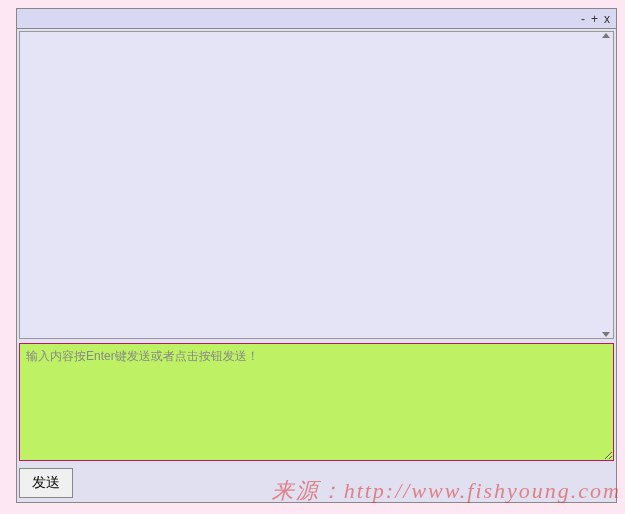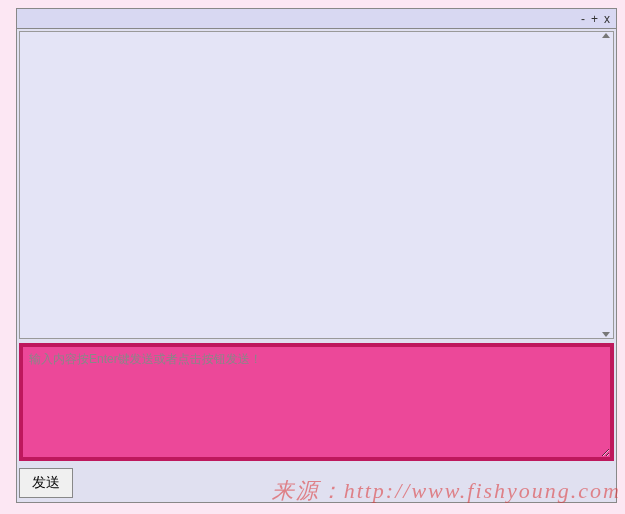--- a/index.html
+++ b/index.html
@@ -89,22 +89,22 @@
     .message-wrapper {
       position: relative;
     }
     .input-wrapper {
       padding: 2px;
       background-color: #e0e0f0;
     }
     .input-textarea {
       width: 100%;
       height: 118px;
-      border: 4px solid #be185d;
-      background-color: #ec4899;
+      border: 1px solid #be185d;
+      background-color: #bef264;
       padding: 4px 6px;
       font-size: 12px;
       font-family: Arial, sans-serif;
       resize: vertical;
       color: #333;
     }
     .input-textarea::placeholder {
       color: #888;
     }
     .button-row {

